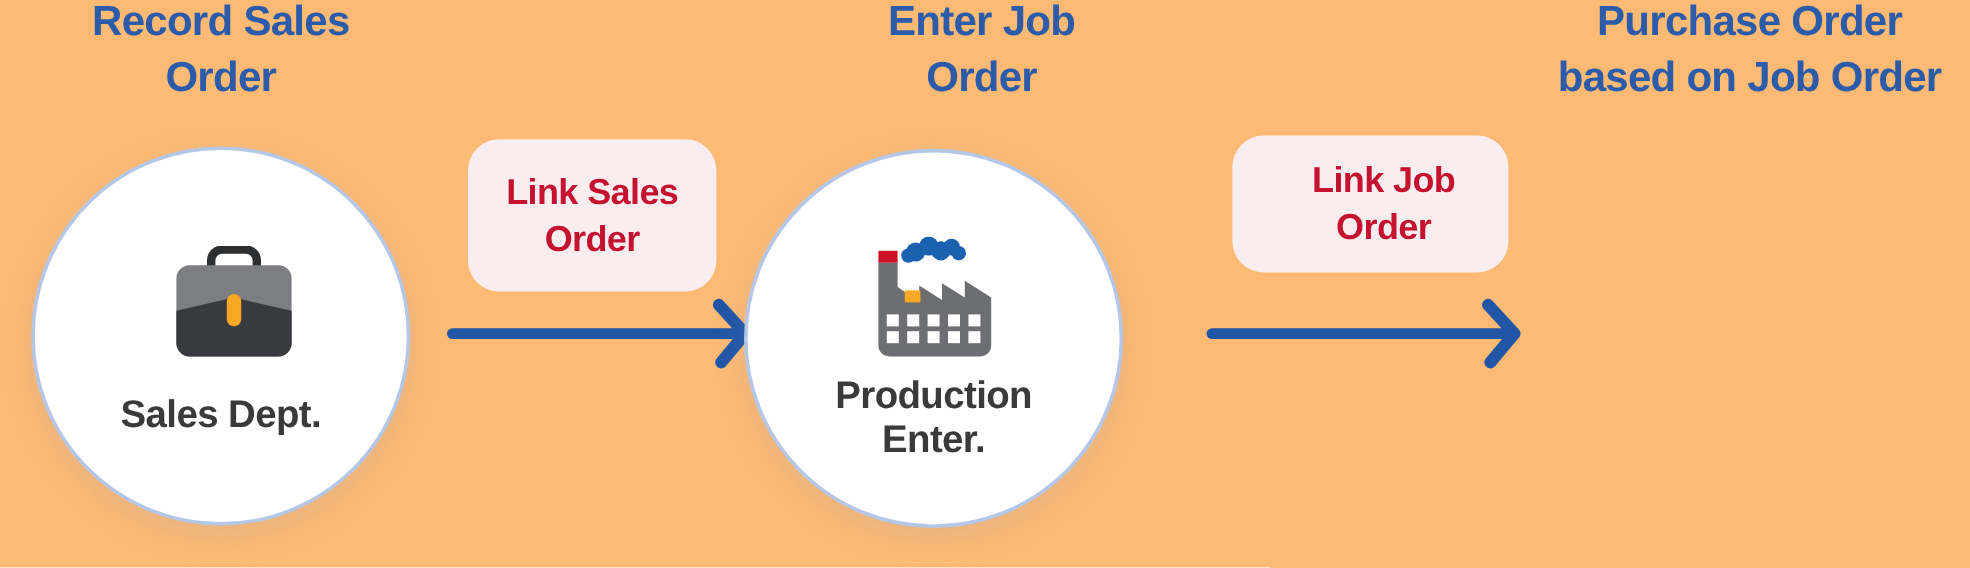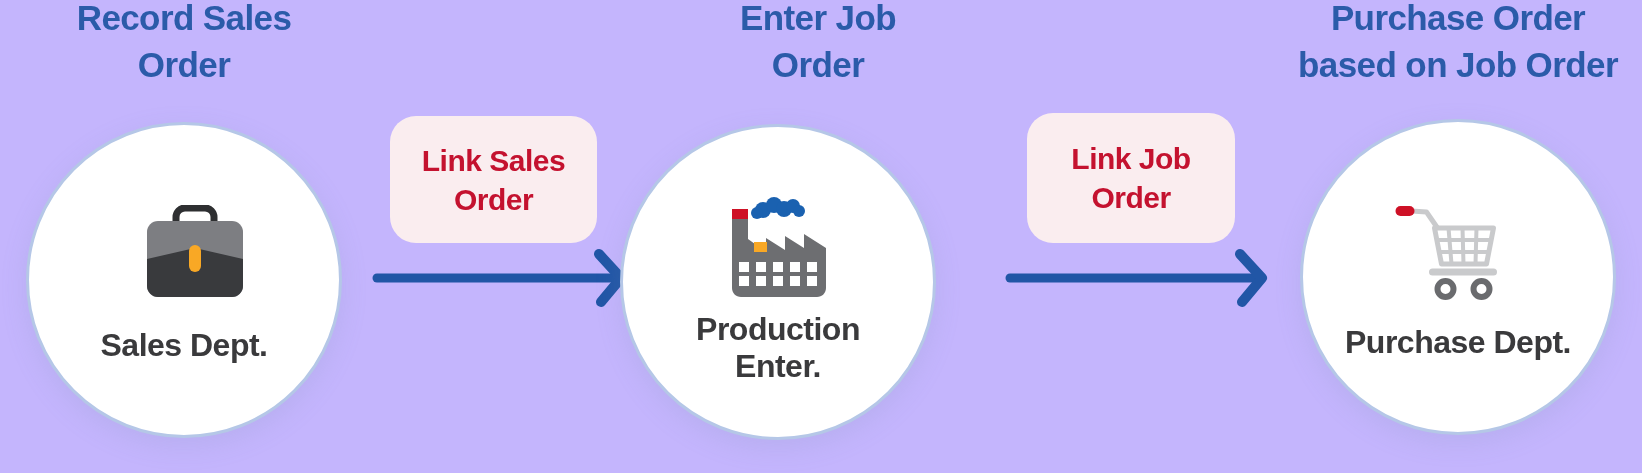--- a/index.html
+++ b/index.html
@@ -5,21 +5,21 @@
   :root{
     --blue:#2B5BA9;
     --red:#C4122F;
     --badge-bg:#FAEDEF;
     --circle-border:#B5C7E7;
     --arrow:#2156A6;
     --text-dark:#3A3A3C;
   }
   html,body{margin:0;padding:0;background:#ffffff;}
   .canvas{
-    position:relative;width:1642px;height:473px;background:#c4b5fd;
+    position:relative;width:1642px;height:473px;background:#fdba74;
     font-family:"Liberation Sans", sans-serif;overflow:hidden;
   }
   .stage-title{
     position:absolute;top:-6px;text-align:center;
     font-weight:700;font-size:35px;line-height:47px;
     color:var(--blue);letter-spacing:-0.6px;white-space:nowrap;
   }
   .stage-title span{display:block;}
   .t1{left:4px;width:360px;}
   .t2{left:638px;width:360px;}
@@ -47,21 +47,21 @@
   .factory{left:106px;top:70px;}
   .cart{left:88px;top:79px;}
   .badge{
     position:absolute;border-radius:26px;background:var(--badge-bg);
     display:flex;flex-direction:column;align-items:center;justify-content:center;
     font-weight:700;font-size:30px;line-height:39px;color:var(--red);
     letter-spacing:-0.5px;text-align:center;
   }
   .badge span{display:block;}
   .b1{left:390px;top:116px;width:207px;height:127px;}
-  .b2{left:1027px;top:113px;width:208px;height:130px;}
+  .b2{left:1027px;top:113px;width:208px;height:114px;padding-left:22px;}
   .arrow{position:absolute;}
   .a1{left:372px;top:246px;}
   .a2{left:1005px;top:246px;}
   .arrow .shaft{stroke:var(--arrow);stroke-width:9;stroke-linecap:round;}
   .arrow .head{stroke:var(--arrow);stroke-width:10;stroke-linecap:round;stroke-linejoin:round;fill:none;}
 </style>
 </head>
 <body>
 
 <div class="canvas">
@@ -133,30 +133,14 @@
 
   <div class="badge b2">
     <span>Link Job</span>
     <span>Order</span>
   </div>
   <svg class="arrow a2" width="264" height="64" viewBox="0 0 264 64">
     <line class="shaft" x1="5" y1="32" x2="252" y2="32"></line>
     <polyline class="head" points="235,8 257,32 237,56"></polyline>
   </svg>
 
-  <div class="circle c3">
-    <svg class="icon cart" width="110" height="100" viewBox="0 0 105 100">
-      <path d="M18,10 L33,11 L44,27" fill="none" stroke="#C9CACC" stroke-width="5" stroke-linecap="round" stroke-linejoin="round"></path>
-      <rect x="2" y="5" width="19" height="10" rx="5" fill="#CE1126"></rect>
-      <path d="M41,27 L100,27 L93,63 L48,63 Z" fill="#ffffff" stroke="#C9CACC" stroke-width="5" stroke-linejoin="round"></path>
-      <path d="M43,39 L98,39 M45,51 L96,51" stroke="#C9CACC" stroke-width="4"></path>
-      <path d="M55,27 L58,63 M69,27 L70,63 M83,27 L82,63" stroke="#C9CACC" stroke-width="4"></path>
-      <path d="M39,71 L100,71" stroke="#C9CACC" stroke-width="7" stroke-linecap="round"></path>
-      <circle cx="52" cy="88" r="8" fill="#ffffff" stroke="#6A6B6E" stroke-width="6"></circle>
-      <circle cx="88" cy="88" r="8" fill="#ffffff" stroke="#6A6B6E" stroke-width="6"></circle>
-    </svg>
-    <div class="dept">
-      <span>Purchase Dept.</span>
-      <span></span>
-    </div>
-  </div>
 
 </div>
 
 </body></html>

